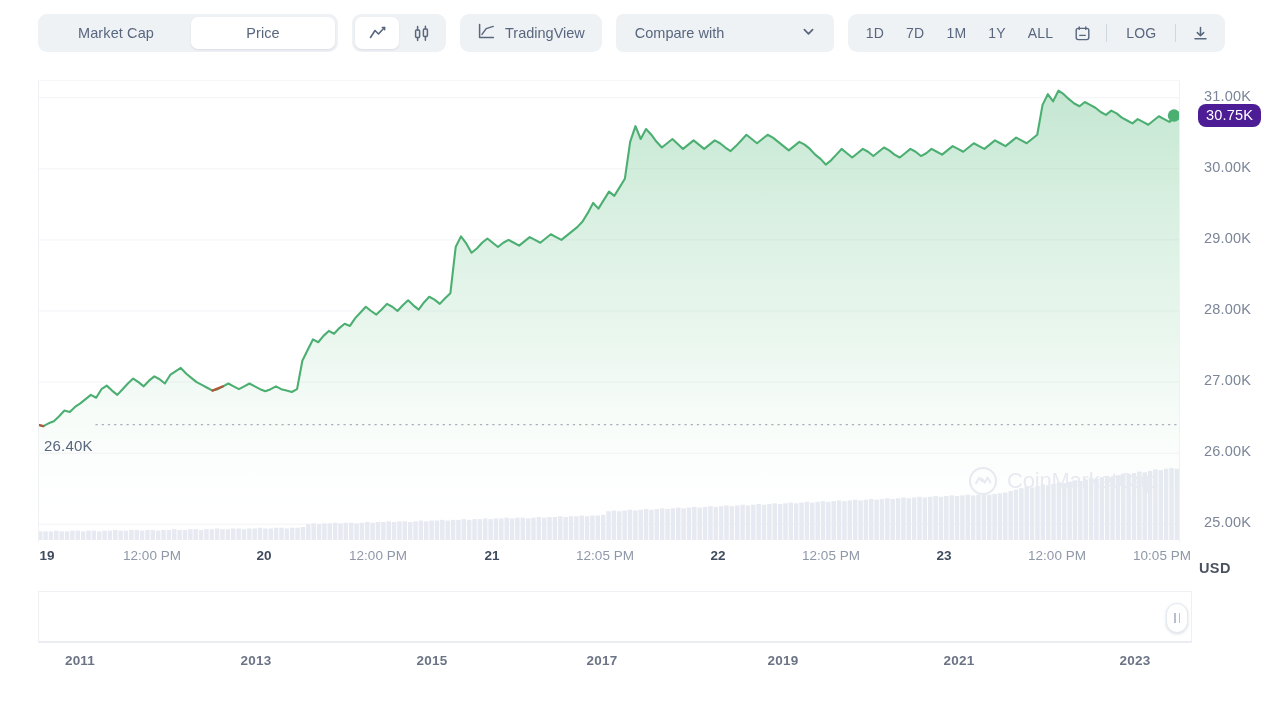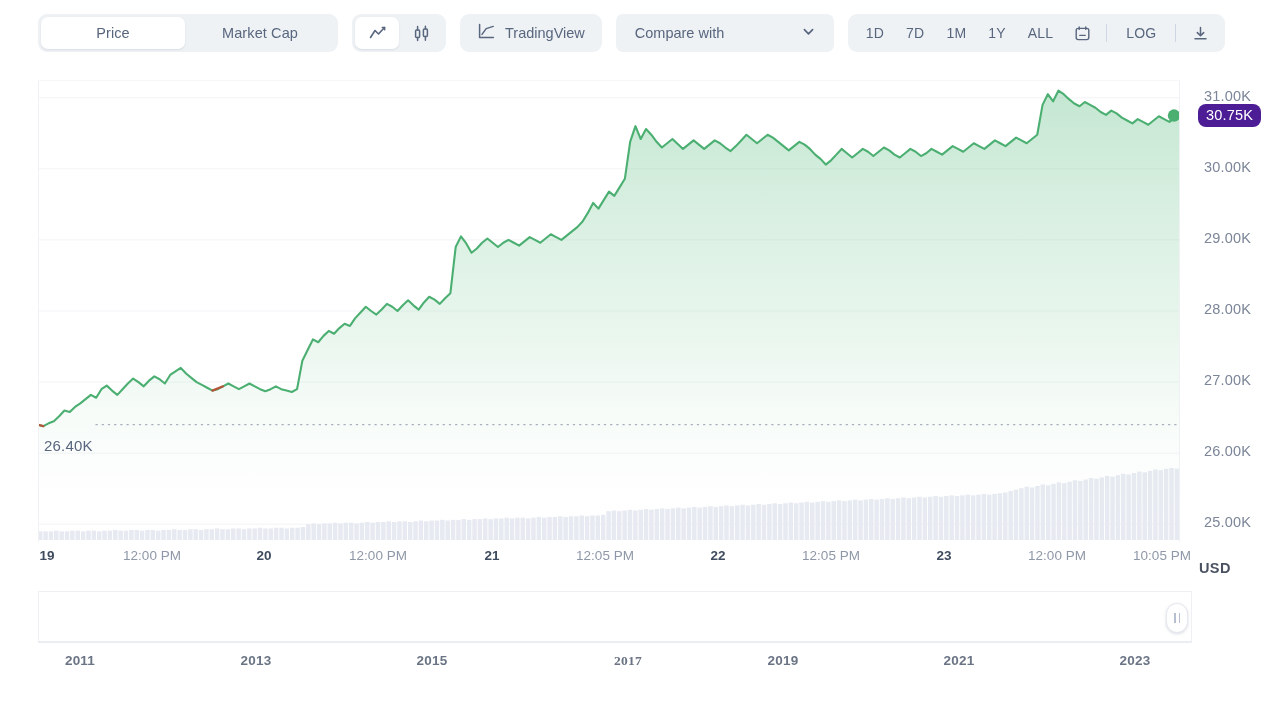--- a/index.html
+++ b/index.html
@@ -165,22 +165,22 @@
   }
 </style>
 </head>
 <body>
 
 <div id="app">
 
   <div class="toolbar">
 
     <div class="seg">
+      <div class="seg-btn mcap">Market Cap</div>
       <div class="seg-btn price active">Price</div>
-      <div class="seg-btn mcap">Market Cap</div>
     </div>
 
     <div class="seg">
       <div class="seg-icon active">
         <svg width="19" height="19" viewBox="0 0 19 19" fill="none">
           <path d="M2.5 13.5 L7 6.5 L10.5 10 L16.5 3.5" stroke="#58667e" stroke-width="1.6" stroke-linecap="round" stroke-linejoin="round"></path>
           <path d="M14.3 3.5 L16.6 3.5 L16.6 5.8" stroke="#58667e" stroke-width="1.6" stroke-linecap="round" stroke-linejoin="round"></path>
         </svg>
       </div>
       <div class="seg-icon">
@@ -474,20 +474,27 @@
       <path id="line-p" fill="none" stroke="#4caf72" stroke-width="2.1" stroke-linejoin="round" stroke-linecap="round" d="M0.00 344.72 L5.29 346.14 L10.57 343.30 L15.86 341.17 L21.15 336.19 L26.44 330.51 L31.72 331.93 L37.01 326.95 L42.30 323.40 L47.58 319.14 L52.87 314.87 L58.16 317.71 L63.44 309.18 L68.73 305.63 L74.02 310.61 L79.31 314.87 L84.59 309.18 L89.88 303.50 L95.17 298.52 L100.45 302.08 L105.74 306.34 L111.03 300.66 L116.31 296.39 L121.60 299.23 L126.89 303.50 L132.18 294.97 L137.46 291.42 L142.75 287.86 L148.04 293.55 L153.32 297.81 L158.61 302.08 L163.90 304.92 L169.19 307.76 L174.47 310.61 L179.76 309.18 L185.05 306.34 L190.33 303.50 L195.62 306.34 L200.91 309.18 L206.19 306.34 L211.48 303.50 L216.77 306.34 L222.06 309.18 L227.34 311.32 L232.63 309.18 L237.92 306.34 L243.20 309.18 L248.49 310.61 L253.78 312.03 L259.06 309.18 L264.35 280.75 L269.64 270.09 L274.93 259.43 L280.21 262.27 L285.50 255.88 L290.79 250.90 L296.07 253.74 L301.36 248.06 L306.65 243.79 L311.94 245.93 L317.22 238.11 L322.51 232.42 L327.80 226.74 L333.08 231.00 L338.37 234.55 L343.66 229.58 L348.94 223.89 L354.23 226.74 L359.52 231.00 L364.81 225.31 L370.09 220.34 L375.38 225.31 L380.67 229.58 L385.95 222.47 L391.24 216.78 L396.53 219.63 L401.81 223.89 L407.10 218.21 L412.39 213.23 L417.68 167.03 L422.96 156.37 L428.25 163.48 L433.54 172.72 L438.82 168.45 L444.11 162.77 L449.40 158.50 L454.69 162.77 L459.97 167.03 L465.26 162.77 L470.55 159.92 L475.83 162.77 L481.12 165.61 L486.41 161.34 L491.69 157.08 L496.98 159.92 L502.27 162.77 L507.56 158.50 L512.84 154.24 L518.13 157.08 L523.42 159.92 L528.70 155.66 L533.99 151.39 L539.28 147.13 L544.56 141.44 L549.85 132.91 L555.14 122.96 L560.43 128.65 L565.71 120.12 L571.00 111.59 L576.29 115.86 L581.57 107.33 L586.86 98.80 L592.15 61.84 L597.44 46.20 L602.72 58.99 L608.01 49.04 L613.30 54.73 L618.58 61.84 L623.87 67.52 L629.16 63.26 L634.44 58.99 L639.73 63.97 L645.02 68.94 L650.31 64.68 L655.59 60.42 L660.88 64.68 L666.17 68.94 L671.45 64.68 L676.74 60.42 L682.03 63.26 L687.31 67.52 L692.60 71.08 L697.89 66.10 L703.18 60.42 L708.46 54.73 L713.75 58.99 L719.04 63.26 L724.32 58.99 L729.61 54.73 L734.90 57.57 L740.19 61.84 L745.47 66.10 L750.76 70.37 L756.05 66.10 L761.33 61.84 L766.62 64.68 L771.91 68.94 L777.19 74.63 L782.48 78.90 L787.77 84.58 L793.06 80.32 L798.34 74.63 L803.63 68.94 L808.92 73.21 L814.20 77.47 L819.49 73.21 L824.78 68.94 L830.06 71.79 L835.35 76.05 L840.64 71.79 L845.93 67.52 L851.21 70.37 L856.50 74.63 L861.79 77.47 L867.07 73.21 L872.36 68.94 L877.65 71.79 L882.94 76.05 L888.22 73.21 L893.51 68.94 L898.80 71.79 L904.08 74.63 L909.37 70.37 L914.66 66.10 L919.94 68.94 L925.23 71.79 L930.52 67.52 L935.81 63.26 L941.09 66.10 L946.38 68.94 L951.67 64.68 L956.95 60.42 L962.24 63.26 L967.53 66.10 L972.81 61.84 L978.10 57.57 L983.39 60.42 L988.68 63.26 L993.96 58.99 L999.25 54.73 L1004.54 24.88 L1009.82 14.22 L1015.11 21.32 L1020.40 10.66 L1025.69 14.22 L1030.97 19.19 L1036.26 23.46 L1041.55 26.30 L1046.83 22.03 L1052.12 24.88 L1057.41 27.72 L1062.69 31.98 L1067.98 34.83 L1073.27 30.56 L1078.56 33.41 L1083.84 37.67 L1089.13 40.51 L1094.42 43.36 L1099.70 39.09 L1104.99 41.94 L1110.28 44.78 L1115.56 40.51 L1120.85 36.25 L1126.14 39.09 L1131.43 41.94 L1136.71 37.67 L1142.00 35.54"></path>
       <path id="refline-p" fill="none" stroke="#a7aebc" stroke-width="1.3" stroke-dasharray="1.2 5" stroke-linecap="round" d="M58 344.72 L1138 344.72"></path>
       <path id="redseg-p" fill="none" stroke="#b4553a" stroke-width="2.2" stroke-linecap="round" d="M0 344.72 L5.29 346.14 M174.47 310.61 L185.05 306.34"></path>
       <circle id="lastdot" r="6.2" fill="#4caf72" cx="1136.00" cy="35.54"></circle>
     </svg>
     <div class="plot-border"></div>
   </div>
 
   <div class="leftprice">26.40K</div>
 
+  <div class="watermark">
+    <svg width="30" height="30" viewBox="0 0 30 30" fill="none">
+      <circle cx="15" cy="15" r="13" stroke="#e8eaf1" stroke-width="2"></circle>
+      <path d="M8 17.2 L11.2 11.8 L14 15.4 L14 12.6 L16.8 16.6 L19.6 11.6 L22.4 16.4" stroke="#e8eaf1" stroke-width="2" stroke-linecap="round" stroke-linejoin="round"></path>
+    </svg>
+    <span class="wm-text">CoinMarketCap</span>
+  </div>
 
   <div class="yaxis">
     <div class="ylabel" id="yl0" style="top: 7.76923px;">31.00K</div>
     <div class="ybadge" id="ybadge" style="top: 23.5385px;">30.75K</div>
     <div class="ylabel" id="yl1" style="top: 78.8462px;">30.00K</div>
     <div class="ylabel" id="yl2" style="top: 149.923px;">29.00K</div>
     <div class="ylabel" id="yl3" style="top: 221px;">28.00K</div>
     <div class="ylabel" id="yl4" style="top: 292.077px;">27.00K</div>
     <div class="ylabel" id="yl5" style="top: 363.154px;">26.00K</div>
     <div class="ylabel" id="yl6" style="top: 434.231px;">25.00K</div>
@@ -522,20 +529,20 @@
     </svg>
     <div class="nav-box"></div>
     <div class="nav-handle">
       <i></i>
       <i></i>
     </div>
     <div class="nav-x" id="navx">
         <div class="nav-lab" style="left: 42px;">2011</div>
         <div class="nav-lab" style="left: 218px;">2013</div>
         <div class="nav-lab" style="left: 394px;">2015</div>
-        <div class="nav-lab" style="left: 590px; font-family: Liberation Serif, serif;">2017</div>
+        <div class="nav-lab" style="left: 564px;">2017</div>
         <div class="nav-lab" style="left: 745px;">2019</div>
         <div class="nav-lab" style="left: 921px;">2021</div>
         <div class="nav-lab" style="left: 1097px;">2023</div>
       </div>
   </div>
 
 </div>
 
 </body></html>

